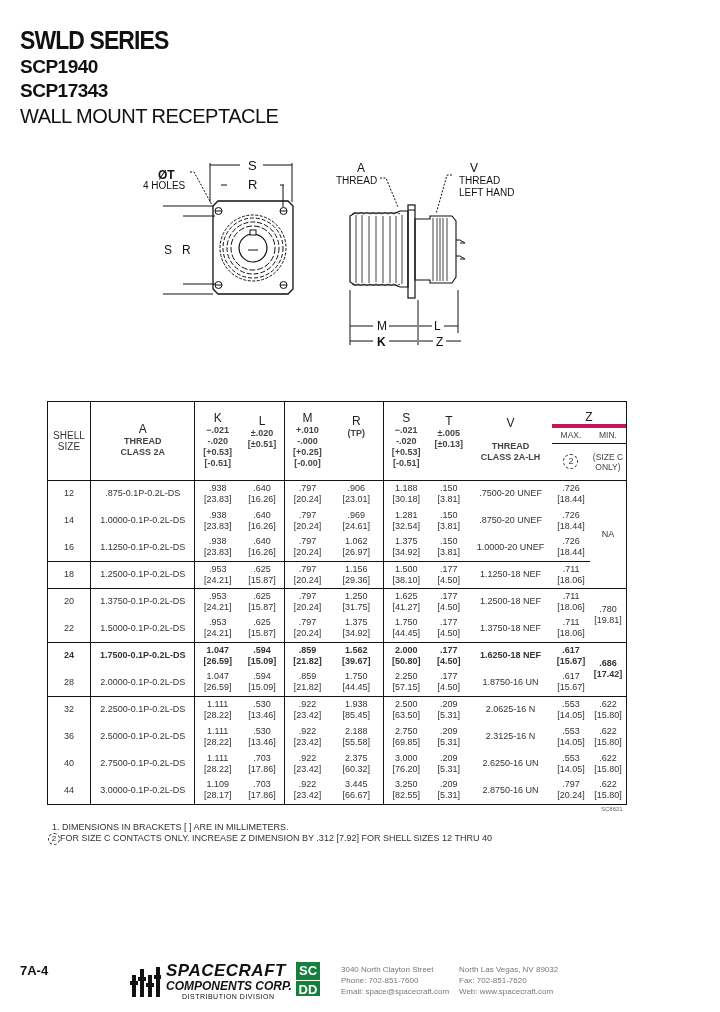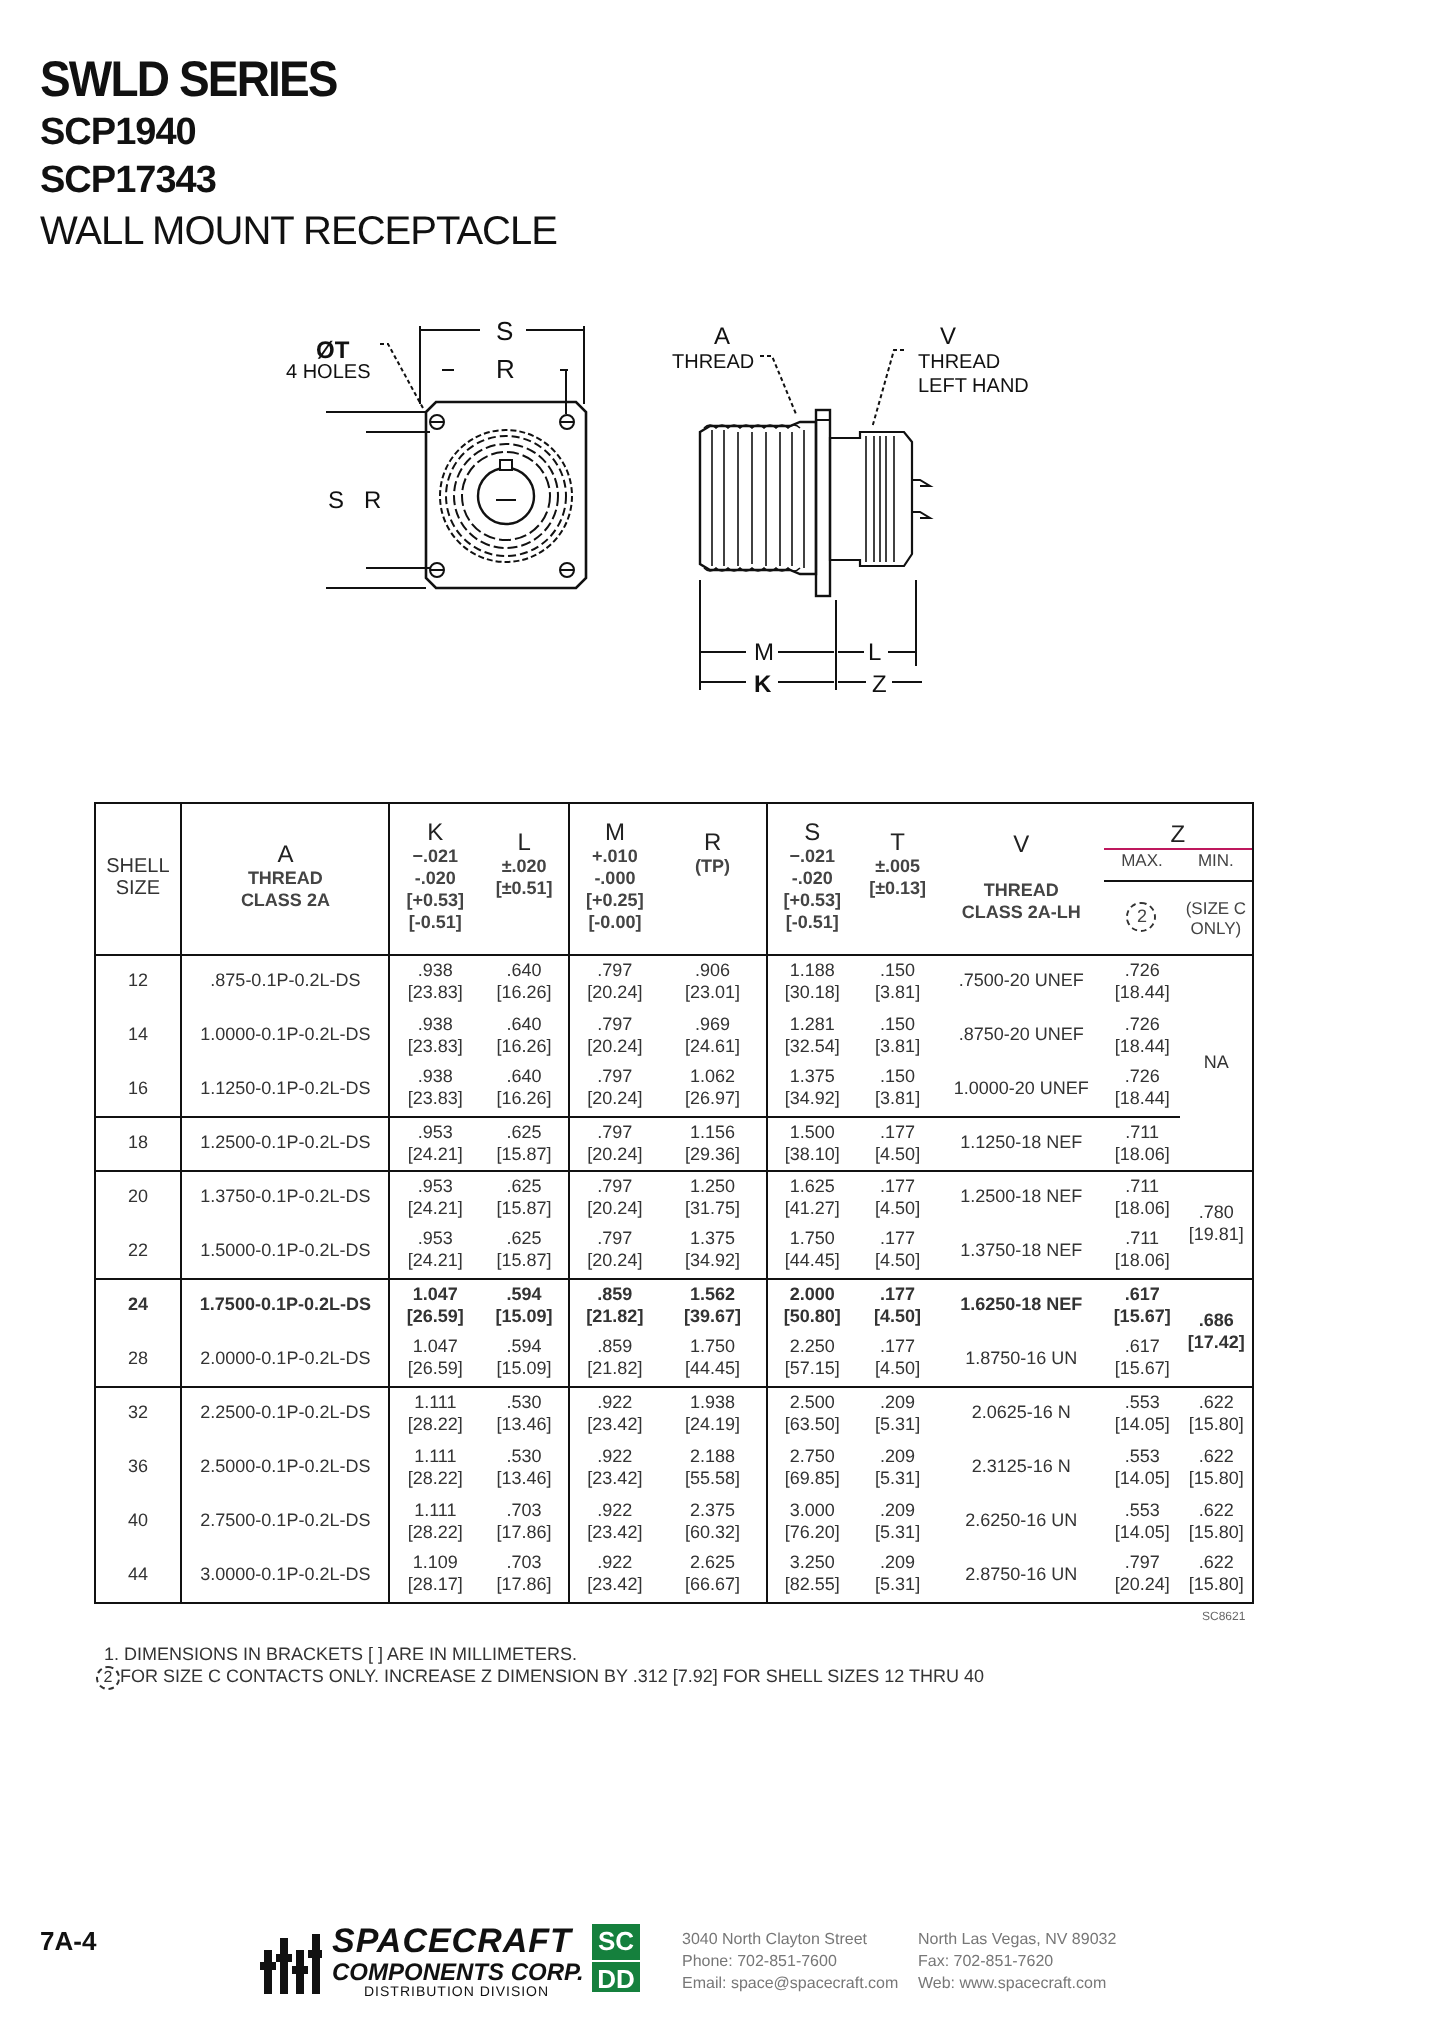--- a/index.html
+++ b/index.html
@@ -164,21 +164,21 @@
     <td rowspan="2" class="b-t b-b b-r" style="vertical-align:top;padding-top:14px"><span class="letter">L</span><br><span class="tol">±.020</span><br><span class="tol">[±0.51]</span></td>
     <td rowspan="2" class="b-t b-b"><span class="letter">M</span><br><span class="tol">+.010</span><br><span class="tol">-.000</span><br><span class="tol">[+0.25]</span><br><span class="tol">[-0.00]</span></td>
     <td rowspan="2" class="b-t b-b b-r" style="vertical-align:top;padding-top:14px"><span class="letter">R</span><br><span class="tol">(TP)</span></td>
     <td rowspan="2" class="b-t b-b"><span class="letter">S</span><br><span class="tol">−.021</span><br><span class="tol">-.020</span><br><span class="tol">[+0.53]</span><br><span class="tol">[-0.51]</span></td>
     <td rowspan="2" class="b-t b-b" style="vertical-align:top;padding-top:14px"><span class="letter">T</span><br><span class="tol">±.005</span><br><span class="tol">[±0.13]</span></td>
     <td rowspan="2" class="b-t b-b"><span class="letter">V</span><br><br><span class="tol">THREAD</span><br><span class="tol">CLASS 2A-LH</span></td>
     <td colspan="2" class="b-t b-r" style="vertical-align:bottom"><span class="letter">Z</span></td>
   </tr>
   <tr style="height:52px">
     <td colspan="2" class="b-b b-r" style="padding:0;vertical-align:top">
-      <div style="border-top:1px solid #be185d;display:flex;height:15px;align-items:flex-start;font-size:8.5px;color:#444">
+      <div style="border-top:4px solid #be185d;display:flex;height:15px;align-items:center;font-size:8.5px;color:#444">
         <span style="width:38px">MAX.</span>
         <span style="width:36px">MIN.</span>
       </div>
       <div style="border-top:1px solid #111;display:flex;height:36px;align-items:center;font-size:8.5px;color:#444">
         <span style="width:38px"><span class="circ">2</span></span>
         <span style="width:36px;line-height:10px"><span>(SIZE C</span><br><span>ONLY)</span></span>
       </div>
     </td>
   </tr>
   </tbody>
@@ -281,21 +281,21 @@
         <td class=""><span>.177</span><br><span>[4.50]</span></td>
         <td class=""><span>1.8750-16 UN</span></td>
         <td class=""><span>.617</span><br><span>[15.67]</span></td>
       </tr>
       <tr style="height: 27px;">
         <td class="b-l b-r b-t"><span>32</span></td>
         <td class="b-r b-t"><span>2.2500-0.1P-0.2L-DS</span></td>
         <td class=" b-t"><span>1.111</span><br><span>[28.22]</span></td>
         <td class="b-r b-t"><span>.530</span><br><span>[13.46]</span></td>
         <td class=" b-t"><span>.922</span><br><span>[23.42]</span></td>
-        <td class="b-r b-t"><span>1.938</span><br><span>[24.19]</span></td>
+        <td class="b-r b-t"><span>1.938</span><br><span>[85.45]</span></td>
         <td class=" b-t"><span>2.500</span><br><span>[63.50]</span></td>
         <td class=" b-t"><span>.209</span><br><span>[5.31]</span></td>
         <td class=" b-t"><span>2.0625-16 N</span></td>
         <td class=" b-t"><span>.553</span><br><span>[14.05]</span></td>
         <td class="b-r b-t"><span>.622</span><br><span>[15.80]</span></td>
       </tr>
       <tr style="height: 27px;">
         <td class="b-l b-r"><span>36</span></td>
         <td class="b-r"><span>2.5000-0.1P-0.2L-DS</span></td>
         <td class=""><span>1.111</span><br><span>[28.22]</span></td>
@@ -320,21 +320,21 @@
         <td class=""><span>2.6250-16 UN</span></td>
         <td class=""><span>.553</span><br><span>[14.05]</span></td>
         <td class="b-r"><span>.622</span><br><span>[15.80]</span></td>
       </tr>
       <tr style="height: 27px;">
         <td class="b-l b-r b-b"><span>44</span></td>
         <td class="b-r b-b"><span>3.0000-0.1P-0.2L-DS</span></td>
         <td class=" b-b"><span>1.109</span><br><span>[28.17]</span></td>
         <td class="b-r b-b"><span>.703</span><br><span>[17.86]</span></td>
         <td class=" b-b"><span>.922</span><br><span>[23.42]</span></td>
-        <td class="b-r b-b"><span>2.625</span><br><span>[66.67]</span></td>
+        <td class="b-r b-b"><span>3.445</span><br><span>[66.67]</span></td>
         <td class=" b-b"><span>3.250</span><br><span>[82.55]</span></td>
         <td class=" b-b"><span>.209</span><br><span>[5.31]</span></td>
         <td class=" b-b"><span>2.8750-16 UN</span></td>
         <td class=" b-b"><span>.797</span><br><span>[20.24]</span></td>
         <td class="b-r b-b"><span>.622</span><br><span>[15.80]</span></td>
       </tr>
     </tbody>
 </table>
 
 <div class="abs code">SC8621</div>

